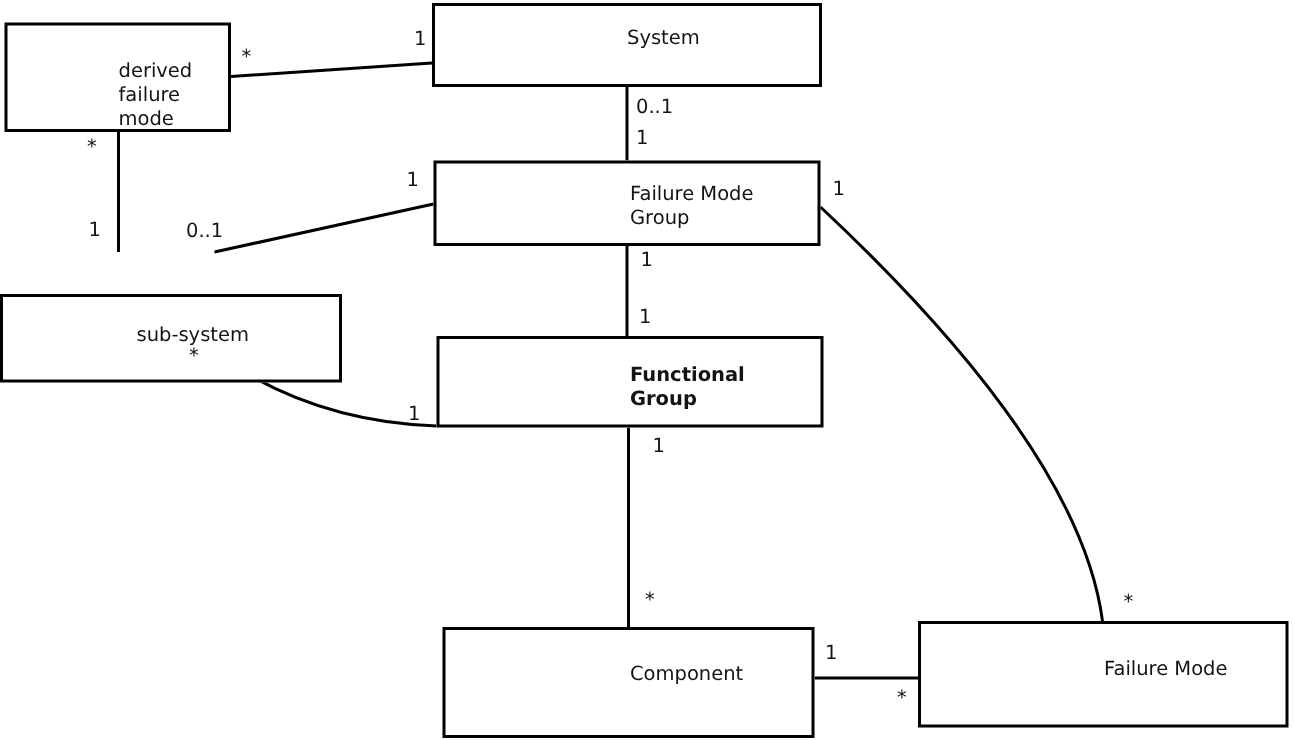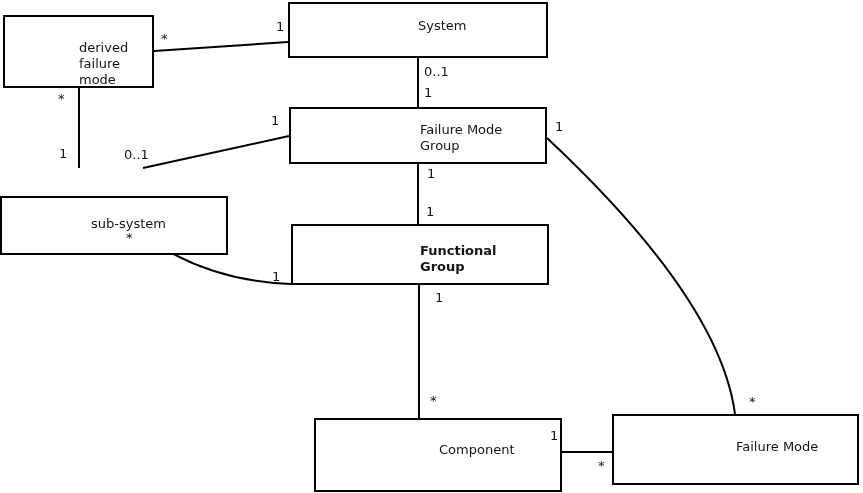--- a/index.html
+++ b/index.html
@@ -94,21 +94,21 @@
     </div>
   </div>
 
   <div class="node" style="left:291px;top:224px;width:258px;height:61px;font-weight:bold;">
     <div class="node-label" style="left:127px;top:17px;">
       <div>Functional</div>
       <div>Group</div>
     </div>
   </div>
 
-  <div class="node" style="left:295px;top:418px;width:248px;height:74px;margin-left:19px;">
+  <div class="node" style="left:295px;top:418px;width:248px;height:74px;">
     <div class="node-label" style="left:123px;top:22px;">
       <div>Component</div>
     </div>
   </div>
 
   <div class="node" style="left:612px;top:414px;width:247px;height:71px;">
     <div class="node-label" style="left:122px;top:23px;">
       <div>Failure Mode</div>
     </div>
   </div>

